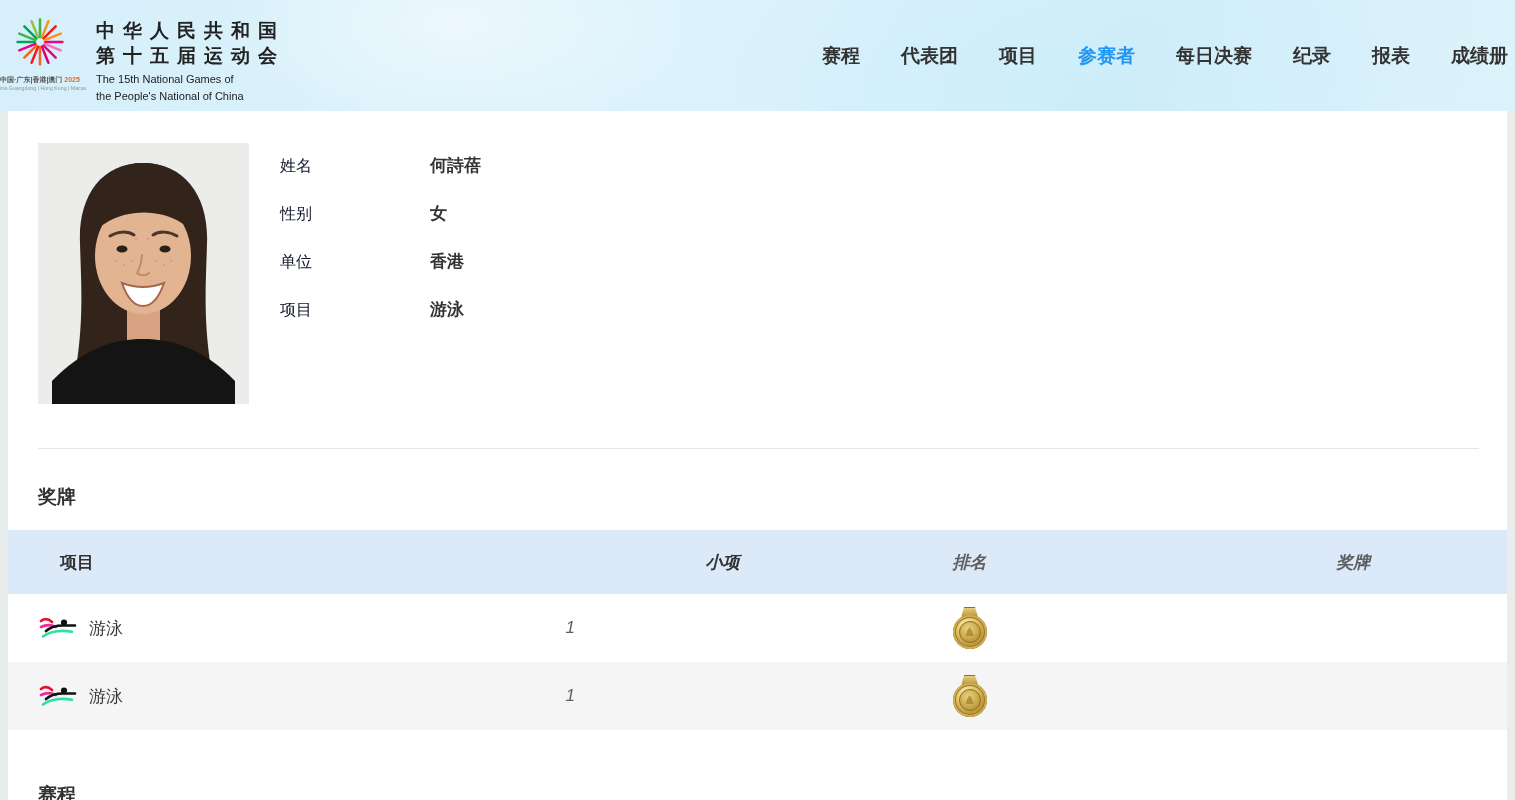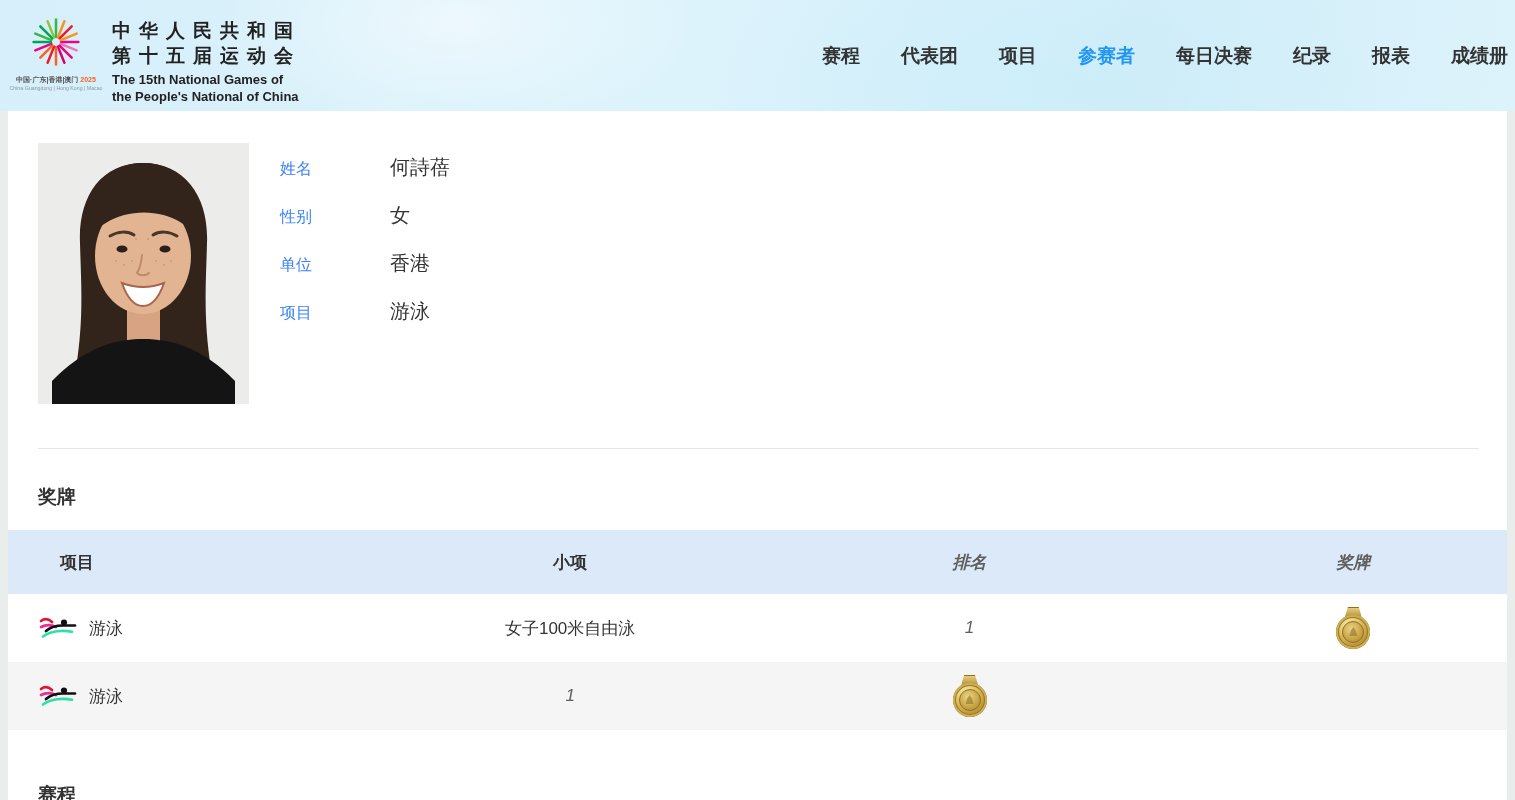--- a/index.html
+++ b/index.html
@@ -9,62 +9,62 @@
   
   .header {
     width:100%; height:111px;
     background:
       radial-gradient(ellipse 400px 200px at 30% 20%, rgba(255,255,255,.5), rgba(255,255,255,0) 60%),
       radial-gradient(ellipse 500px 250px at 70% 80%, rgba(200,238,250,.6), rgba(200,238,250,0) 70%),
       linear-gradient(100deg,#d6effa 0%, #ddf3fc 45%, #d3edf9 75%, #dcf3fb 100%);
     display:flex; align-items:center;
     position:relative;
   }
-  .logo-wrap { display:flex; align-items:flex-start; padding-left:16px; cursor:pointer; }
+  .logo-wrap { display:flex; align-items:flex-start; padding-left:0; cursor:pointer; }
   .logo-left { width:80px; display:flex; flex-direction:column; align-items:center; padding-top:8px; }
   .logo-left svg { width:56px; height:56px; }
   .logo-loc-cn { font-size:7px; font-weight:bold; color:#555; white-space:nowrap; margin-top:1px; letter-spacing:0; }
   .logo-loc-cn b { color:#f26522; }
   .logo-loc-en { font-size:5.5px; color:#8a9aa0; white-space:nowrap; transform:scale(.95); }
   .logo-text { padding-top:12px; margin-left:16px; }
   .logo-cn { font-size:19px; font-weight:bold; color:#222; letter-spacing:8px; line-height:25px; white-space:nowrap; }
-  .logo-en { font-size:13px; font-weight:bold; color:#222; line-height:17px; white-space:nowrap; }
+  .logo-en { font-size:11px; font-weight:normal; color:#222; line-height:17px; white-space:nowrap; }
   .logo-en.first { margin-top:3px; }
 
   .nav { margin-left:auto; display:flex; align-items:center; gap:41px; padding-right:7px; }
   .nav-item { font-size:19px; font-weight:bold; color:#333; cursor:pointer; white-space:nowrap; }
   .nav-item.active { color:#2196f3; }
 
   
   .content { margin:0 8px; background:#fff; min-height:689px; }
 
   .profile { display:flex; padding:32px 30px 0 30px; }
   .photo {
     width:211px; height:261px; flex:none; overflow:hidden; background:#ececea;
   }
   .info { margin-left:31px; padding-top:11px; }
   .info-row { display:flex; align-items:baseline; height:21px; margin-bottom:27px; }
-  .info-label { width:110px; font-size:16px; color:#3b82f6; }
-  .info-value { font-size:20px; font-weight:normal; color:#333; }
+  .info-label { width:110px; font-size:16px; color:#0f172a; }
+  .info-value { font-size:17px; font-weight:bold; color:#333;margin-left:40px; }
 
   .divider { margin:44px 28px 0 30px; border-top:1px solid #e4e6e8; }
 
   .section-heading { margin:35px 0 0 30px; font-size:19px; font-weight:bold; color:#333; height:22px; }
 
   
   .medal-table { margin-top:24px; width:100%; }
   .t-row { display:grid; grid-template-columns:26.2% 22.6% 30.7% 20.5%; align-items:center; }
   .t-head { height:64px; background:#dce9f8; font-weight:bold; font-size:17px; color:#333; }
   .t-head .c1 { padding-left:52px; }
   .t-body-row { height:68px; font-size:17px; color:#333; }
   .t-body-row.odd { background:#fff; }
   .t-body-row.even { background:#f5f5f6; }
   .c1 { display:flex; align-items:center; }
   .t-body-row .c1 { padding-left:30px; gap:11px; }
-  .c2 { text-align:center; }
+  .c2 { text-align:right;font-style:italic; }
   .c3 { text-align:center; color:#5f5f5f;font-style:italic; }
   .c4 { display:flex; justify-content:center; }
   .sport-icon { width:40px; height:26px; flex:none; }
 
   
   .medal-wrap { position:relative; width:34px; height:42px; }
   .medal-clasp {
     position:absolute; top:0; left:50%; transform:translateX(-50%);
     width:17px; height:10px;
     background:linear-gradient(#e7cd7c,#b5923c);
@@ -216,21 +216,20 @@
           <svg viewBox="0 0 40 26" fill="none" stroke-linecap="round">
             <path d="M3 6 C7 3 10 3.5 14 7" stroke="#e8112d" stroke-width="2.7"></path>
             <path d="M3 12 C9 9 14 10 18 12" stroke="#ee2a9b" stroke-width="2.7"></path>
             <path d="M8 16 C13 11.5 19 10.5 25 10.5 L37 10.5" stroke="#111" stroke-width="2.7"></path>
             <circle cx="26" cy="7.6" r="3.1" fill="#111"></circle>
             <path d="M5 21.5 C13 15.5 25 15 34 16.8" stroke="#2de0a5" stroke-width="2.7"></path>
           </svg>
         </span>
         <span>游泳</span>
       </div>
-      <div class="c2">女子100米自由泳</div>
       <div class="c3">1</div>
       <div class="c4">
         <span class="medal-wrap">
           <span class="medal-clasp"></span>
             <span class="medal-disc"></span>
         </span>
       </div>
     </div>
 
     <div class="t-row t-body-row even">

